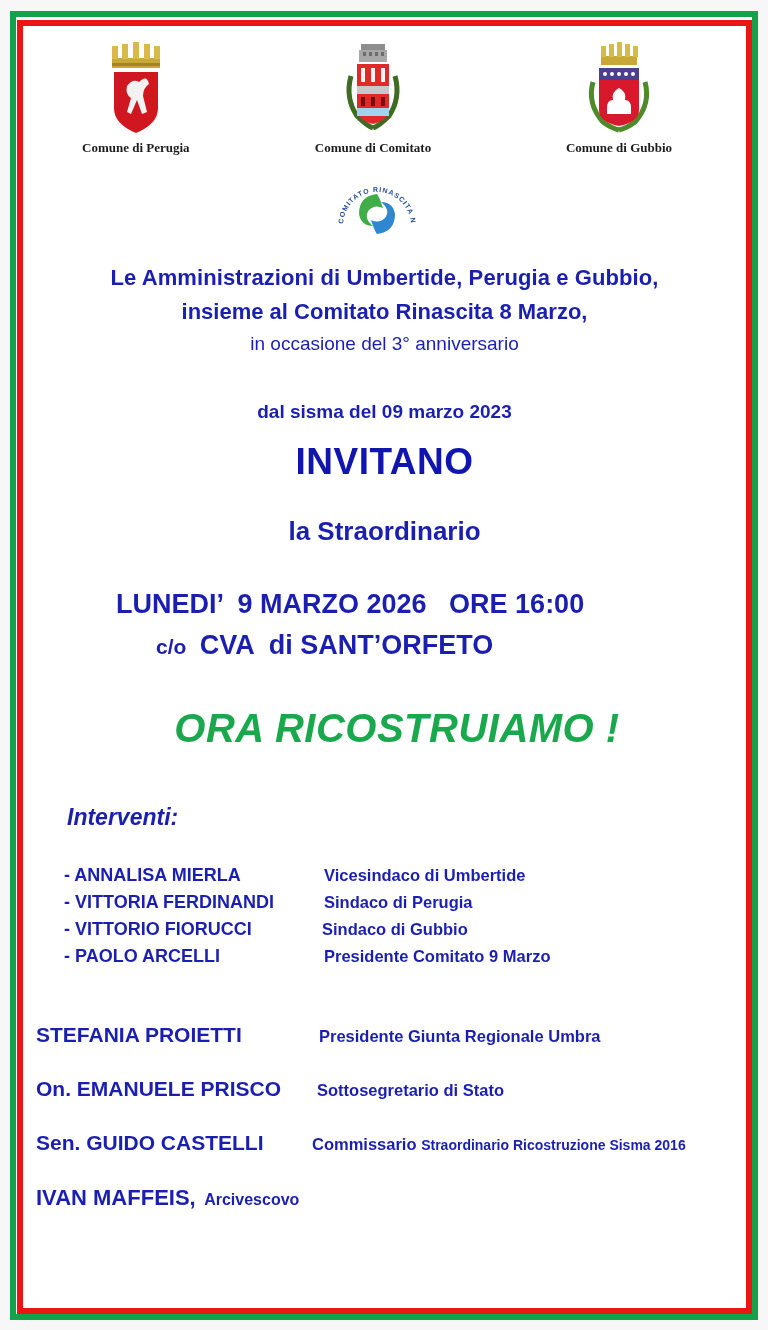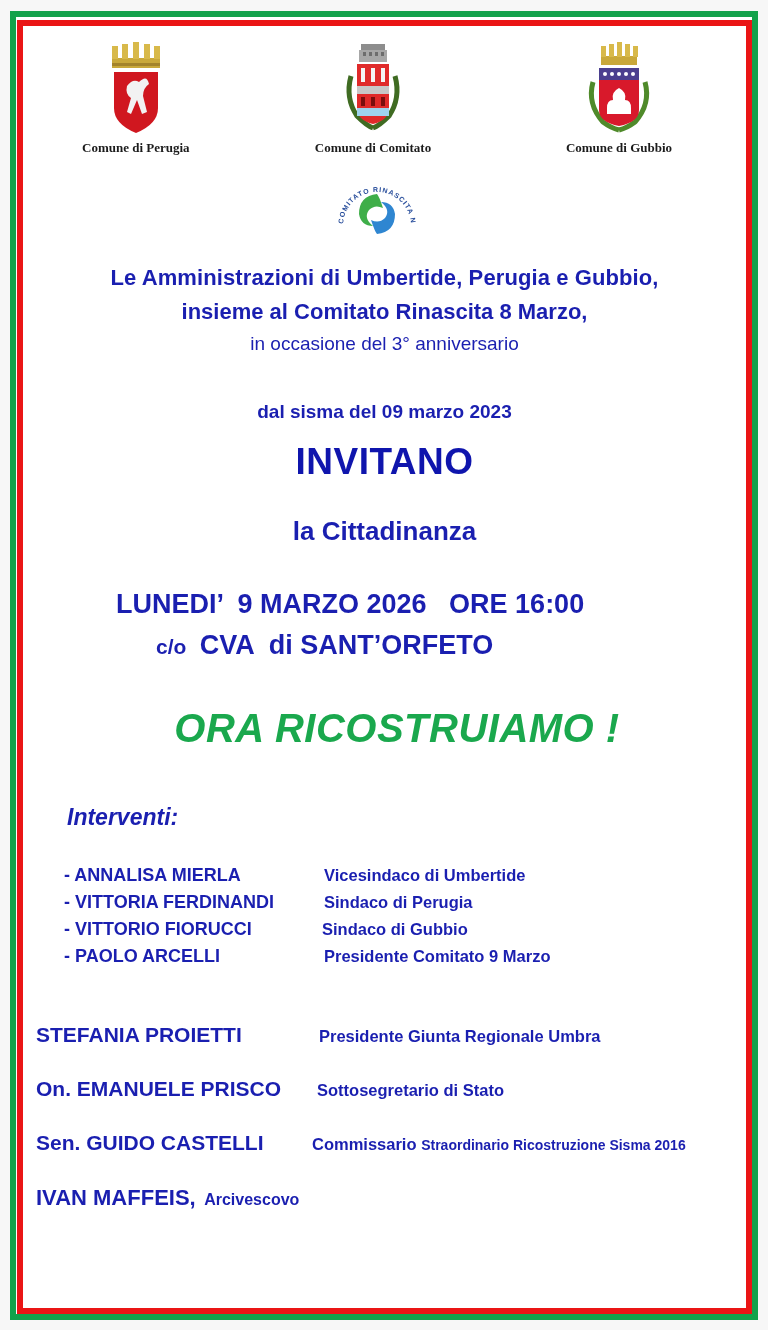--- a/index.html
+++ b/index.html
@@ -149,21 +149,21 @@
     <path d="M44 68 Q62 66 62 48 Q60 36 48 36 Q58 44 52 52 Q46 58 38 54 Q42 66 44 68 Z" fill="#2f86d1"></path>
     <circle cx="44" cy="48" r="5" fill="#ffffff"></circle>
   </svg>
 
   <div class="center intro-1">Le Amministrazioni di Umbertide, Perugia e Gubbio,</div>
   <div class="center intro-2">insieme al Comitato Rinascita 8  Marzo,</div>
   <div class="center intro-3">in occasione del 3° anniversario</div>
   <div class="center intro-4">dal sisma del 09 marzo 2023</div>
 
   <div class="center invitano">INVITANO</div>
-  <div class="center citt">la Cittadinanza</div>
+  <div class="center citt">la Straordinario</div>
 
   <div class="date-line">LUNEDI’  9 MARZO 2026   ORE 16:00</div>
   <div class="place-line"><span class="co">c/o</span><span>   </span><span class="venue">CVA  di SANT’ORFETO</span></div>
 
   <div class="center slogan">ORA RICOSTRUIAMO !</div>
 
   <div class="interventi-title">Interventi:</div>
 
   <div class="speaker" style="top:865px;">
     <span>- ANNALISA MIERLA</span>

